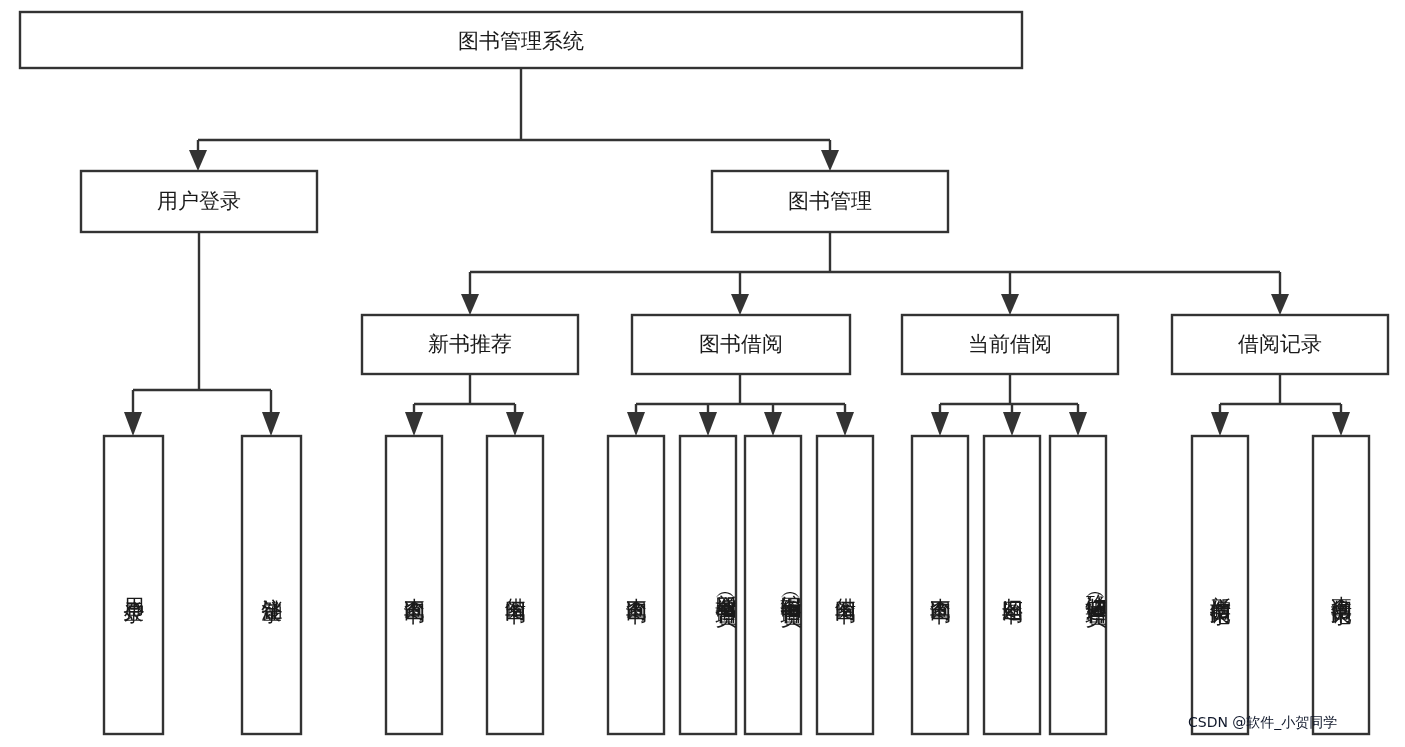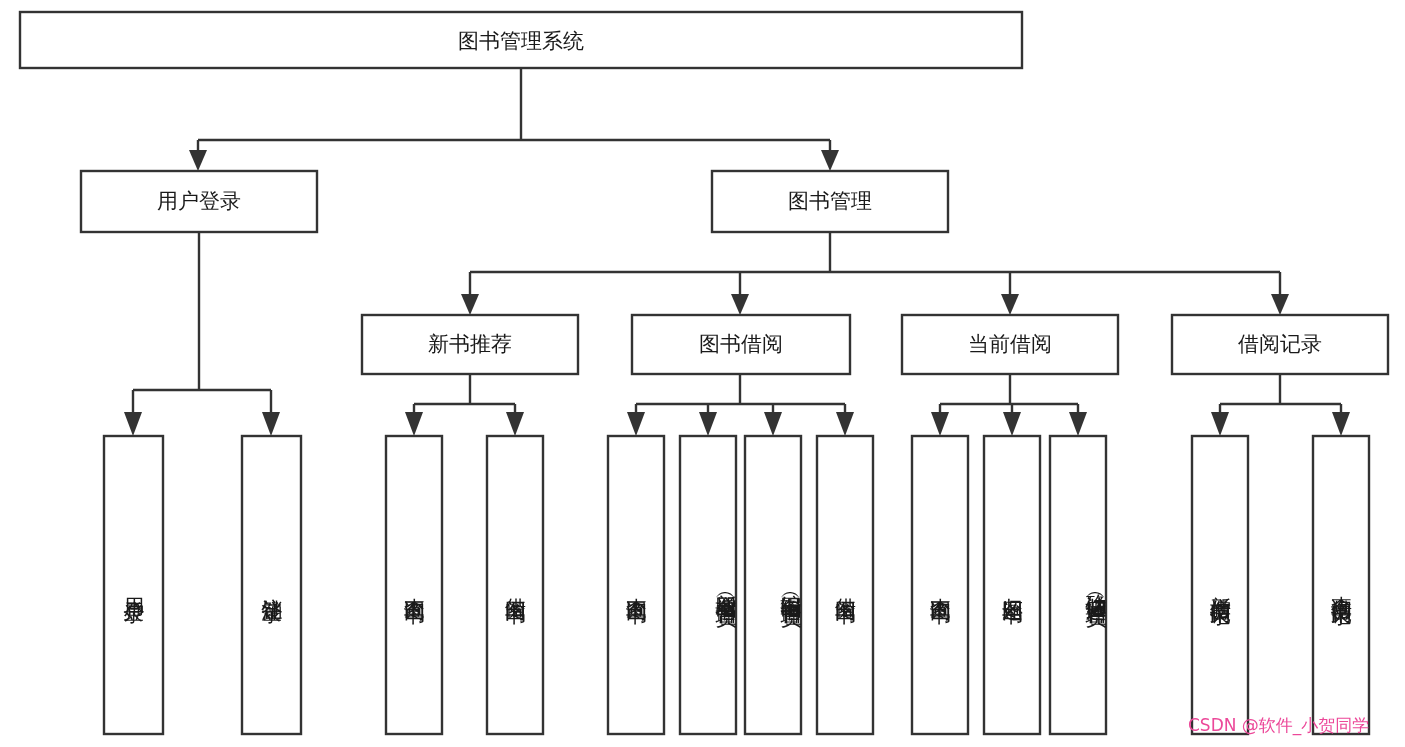--- a/index.html
+++ b/index.html
@@ -63,22 +63,22 @@
     align-items: flex-start;
     justify-content: center;
     pointer-events: none;
   }
   .vlabel.centered {
     align-items: center;
   }
   .watermark {
     position: absolute;
     font-family: "DejaVu Sans", "Liberation Sans", sans-serif;
-    font-size: 17px;
-    color: #ec4899;
+    font-size: 14px;
+    color: #0f172a;
     white-space: nowrap;
     left: 1188px;
     top: 714px;
   }
 </style>
 </head>
 <body>
 
 <div id="diagram-root">
 

